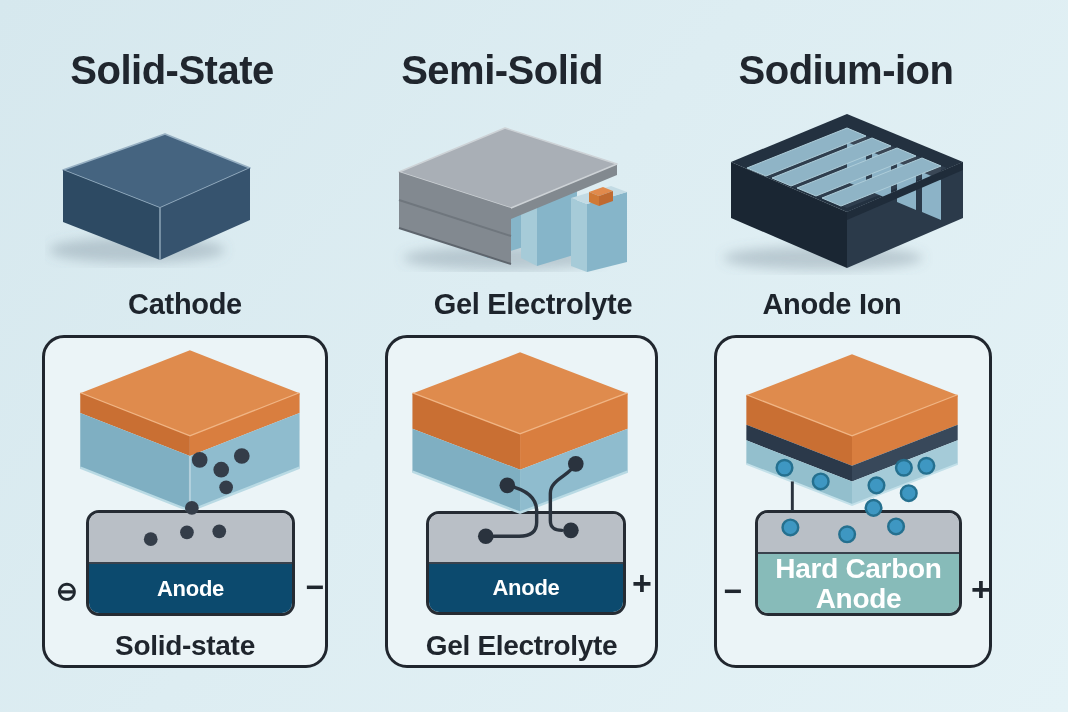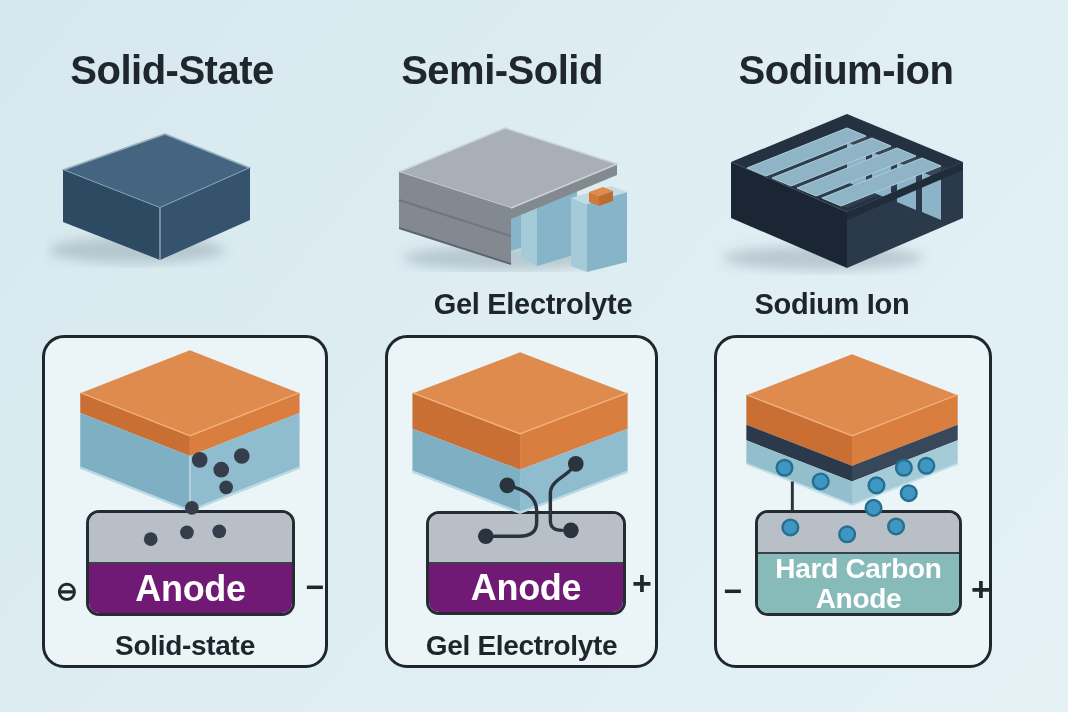--- a/index.html
+++ b/index.html
@@ -37,22 +37,22 @@
   }
   .anode-box{
     position:absolute;z-index:1;
     border:3px solid #252b33;border-radius:13px;
     box-sizing:border-box;overflow:hidden;
     display:flex;flex-direction:column;
   }
   .anode-top{flex:1;background:#b9bfc6;}
   .anode-bottom{
     flex:1;display:flex;align-items:center;justify-content:center;
-    background:#701a75;border-top:2px solid #39424d;
-    color:#ffffff;font-weight:700;font-size:36px;letter-spacing:-0.3px;
+    background:#0c4a6e;border-top:2px solid #39424d;
+    color:#ffffff;font-weight:700;font-size:22px;letter-spacing:-0.3px;
     text-align:center;line-height:1.05;
   }
   .anode-bottom.teal{background:#87bbb9;font-size:28px;padding:0 6px;}
   .symbol{
     position:absolute;z-index:3;color:#1f262e;font-weight:700;
     text-align:center;width:24px;line-height:30px;
   }
   .panel-caption{
     position:absolute;z-index:3;left:0;width:100%;top:292px;
     font-size:28px;font-weight:700;color:#1f252d;
@@ -150,22 +150,23 @@
           <polygon points="182,62 201,70 201,110 182,102" fill="#8cb3c7"></polygon>
         <polygon points="82,88 182,48 201,56 101,96" fill="#8fb4c6" stroke="#aecdd9" stroke-width="1"></polygon>
         <polygon points="207,58 226,66 226,80 207,72" fill="#3a4756"></polygon>
           <polygon points="207,72 226,80 226,120 207,112" fill="#8cb3c7"></polygon>
         <polygon points="107,98 207,58 226,66 126,106" fill="#8fb4c6" stroke="#aecdd9" stroke-width="1"></polygon>
       </g>
       <polygon points="132,112 248,62 248,70 132,120" fill="#1f2c3a"></polygon>
     </svg>
   </div>
 
+  <div class="component-label" style="left:42px;width:286px;">Cathode</div>
   <div class="component-label" style="left:393px;width:280px;">Gel Electrolyte</div>
-  <div class="component-label" style="left:692px;width:280px;">Sodium Ion</div>
+  <div class="component-label" style="left:692px;width:280px;">Anode Ion</div>
 
   <div class="panel" style="left:42px;width:286px;">
     <div class="anode-box" style="left:41px;top:172px;width:209px;height:106px;">
       <div class="anode-top"></div>
       <div class="anode-bottom">Anode</div>
     </div>
     <svg class="panel-svg" viewBox="0 0 286 333">
 
       <polygon points="148,12 260,56 148,100 36,56" fill="#df8b4d"></polygon>
       <polyline points="36,56 148,100 260,56" fill="none" stroke="#f0b585" stroke-width="2.5"></polyline>

